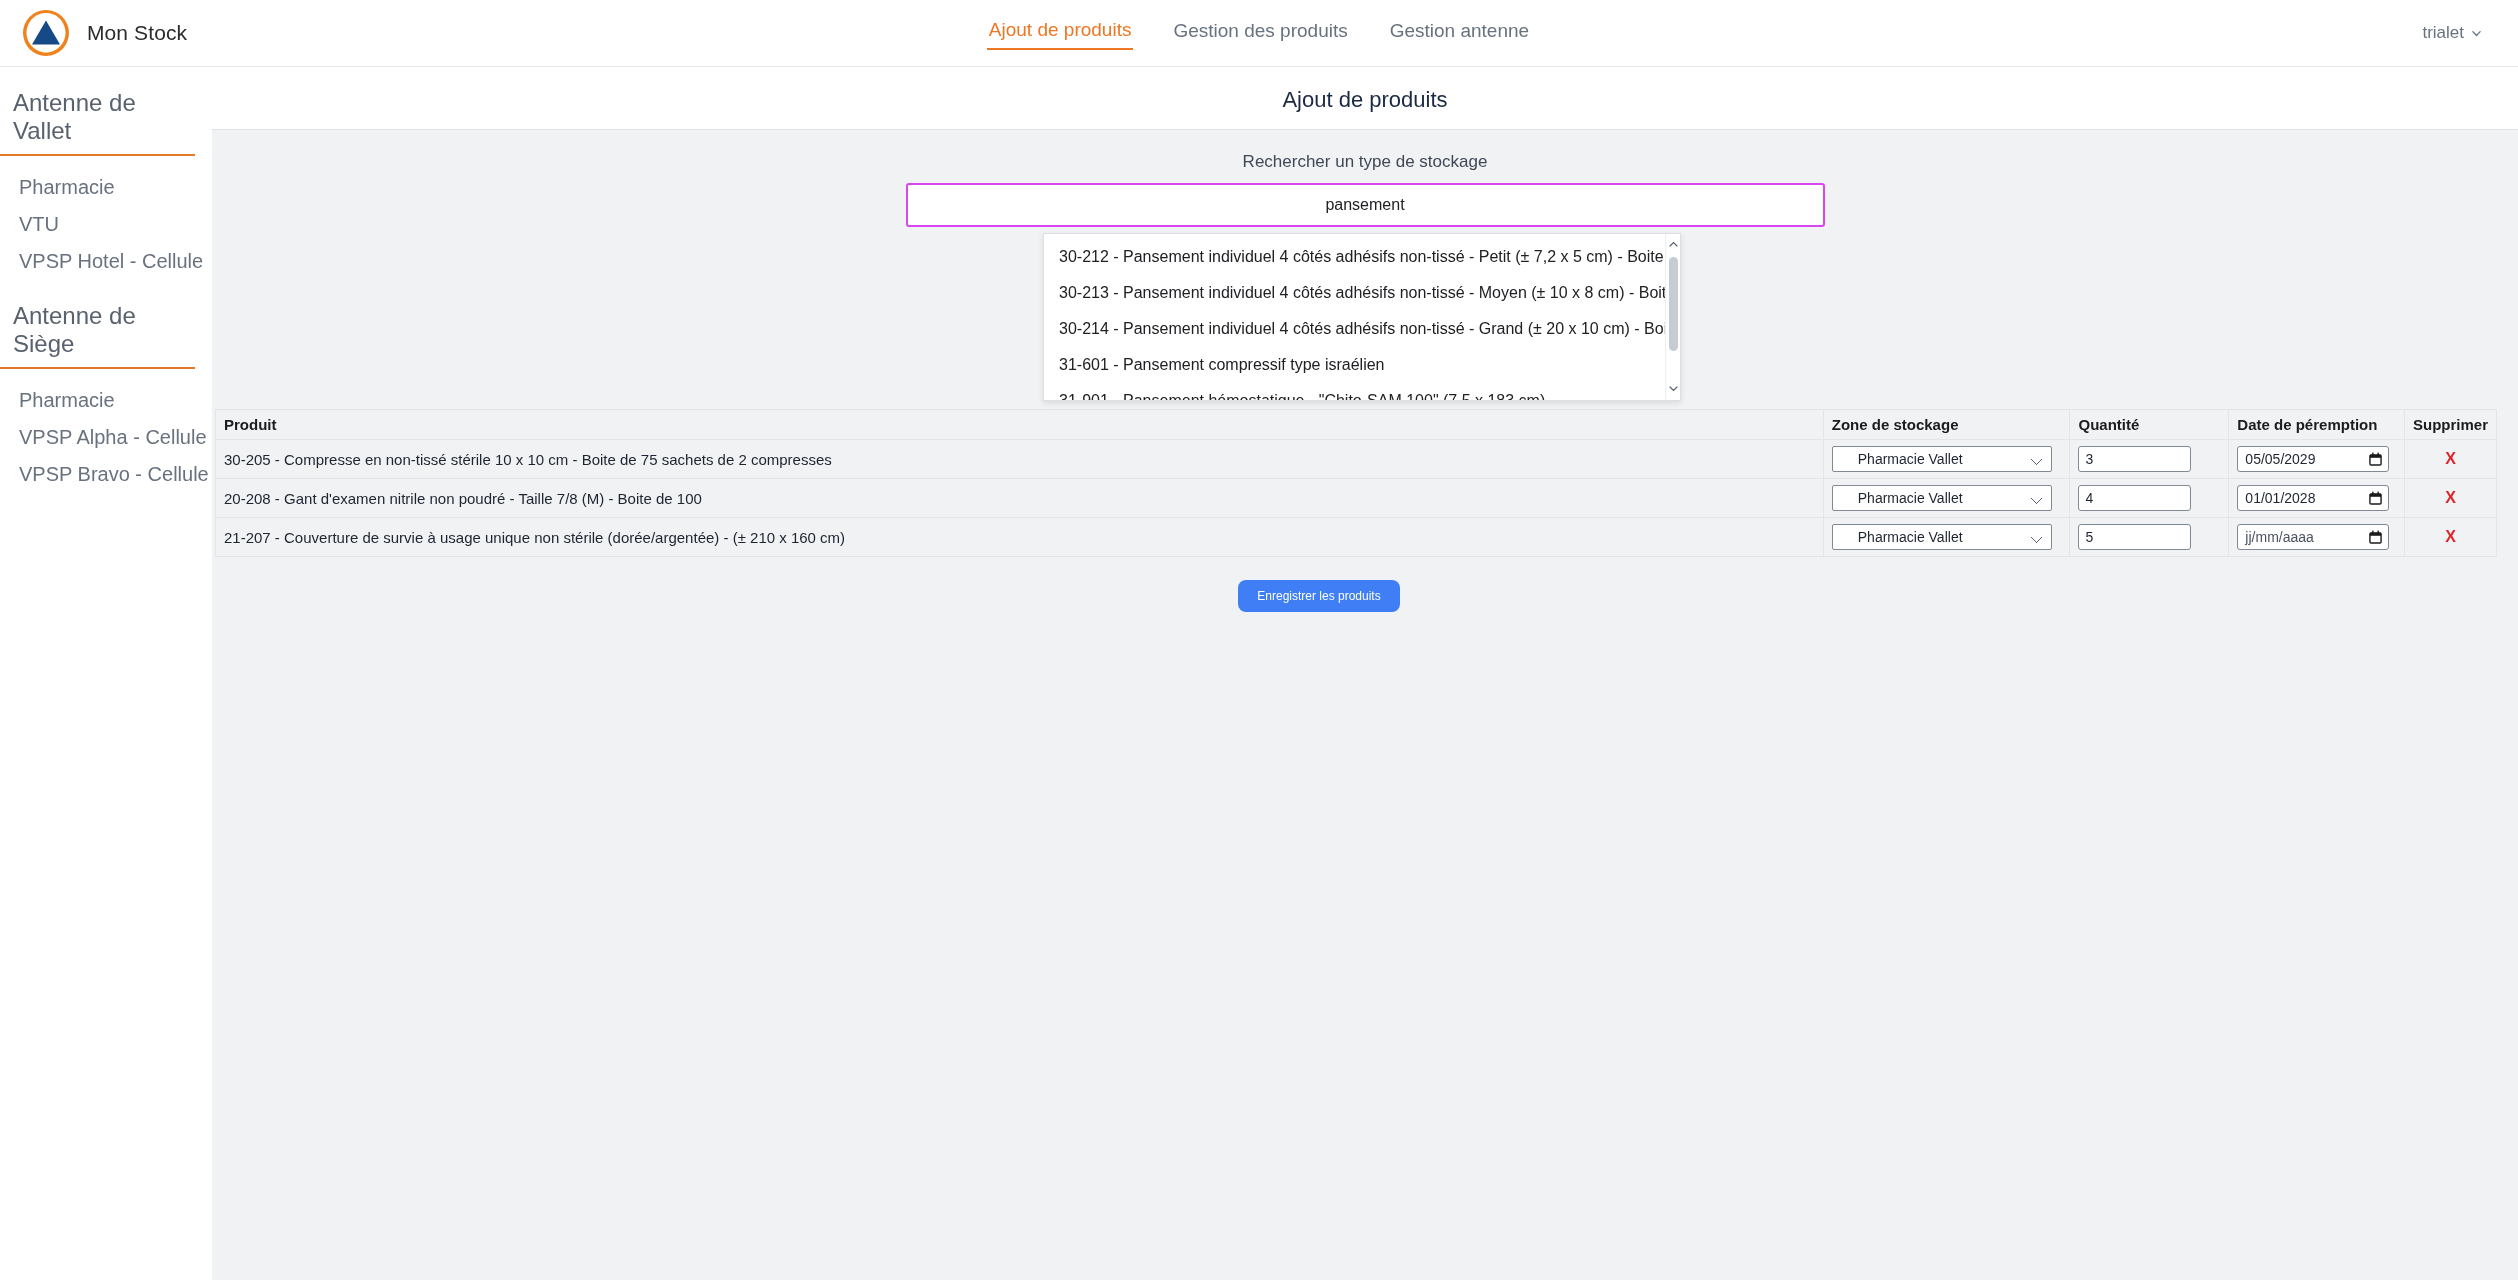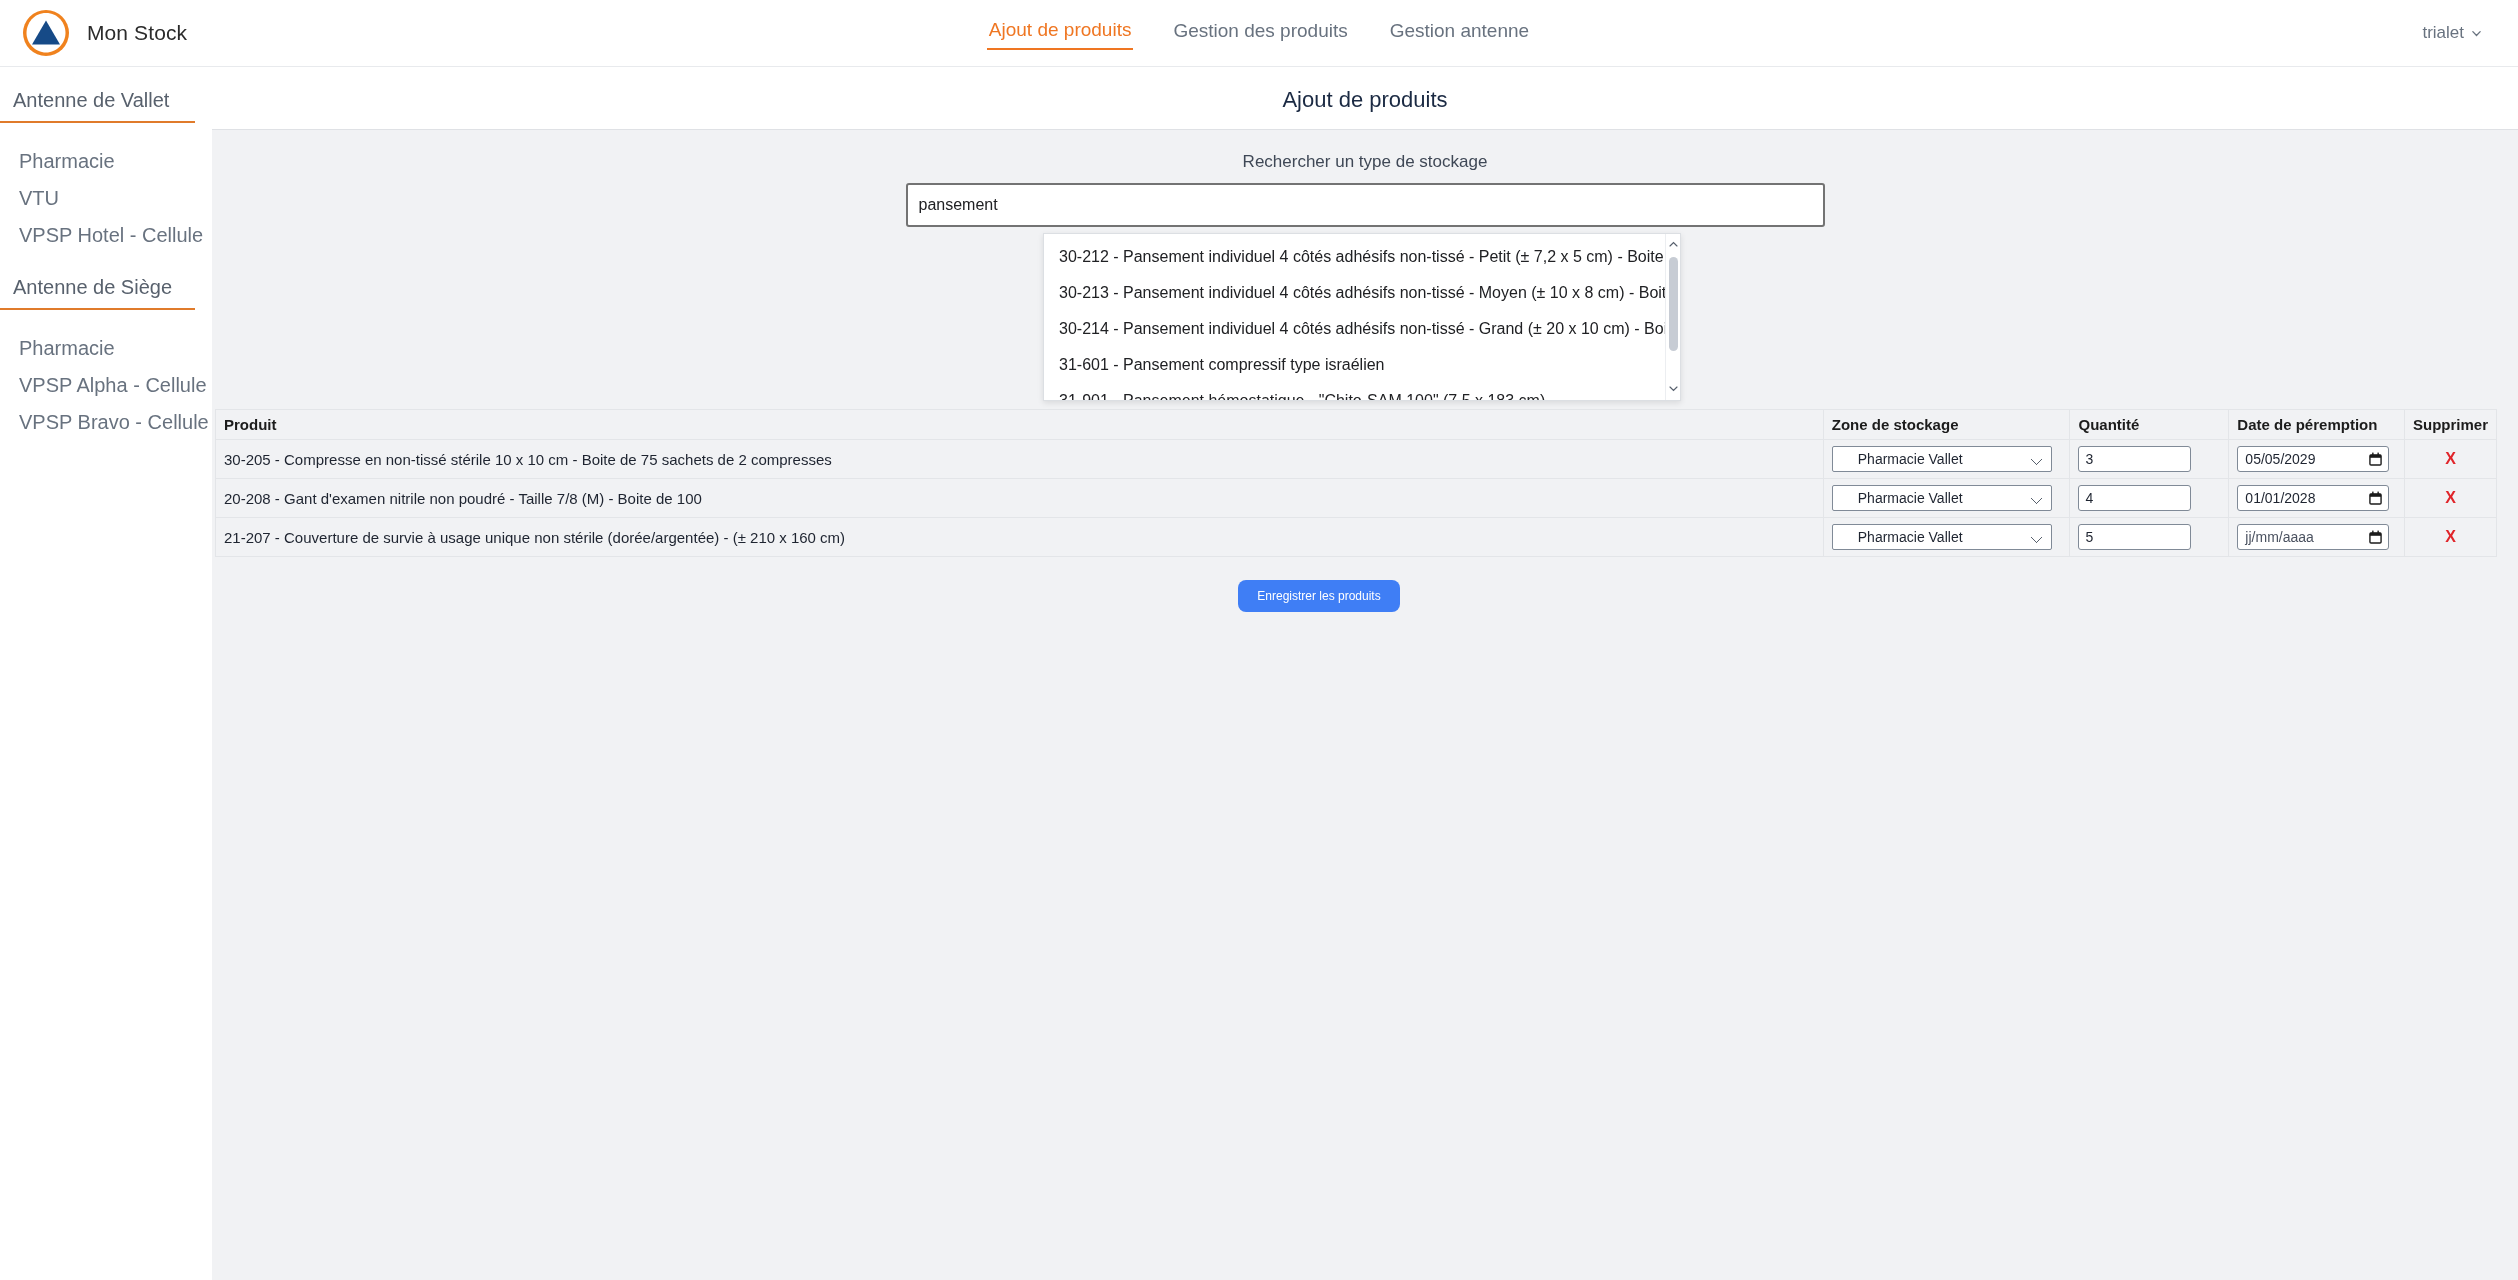--- a/index.html
+++ b/index.html
@@ -75,24 +75,24 @@
 
   
   .sidebar {
     width: 212px;
     flex: 0 0 212px;
     background: #ffffff;
     padding: 22px 0 0 0;
   }
   .side-group { margin-bottom: 9px; }
   .side-title {
-    font-size: 20px;
+    font-size: 24px;
     color: #58616d;
     padding: 0 0 9px 13px;
-    margin: 0 17px 8px 0;
+    margin: 0 17px 1px 0;
     border-bottom: 2px solid #e07b2b;
   }
   .side-items { padding: 12px 0 13px 0; }
   .side-item {
     display: block;
     font-size: 20px;
     color: #68727f;
     padding: 7px 0 7px 19px;
     text-decoration: none;
     cursor: pointer;
@@ -132,23 +132,24 @@
   }
   .search-row { display: flex; justify-content: center; }
   .search-input {
     width: 919px;
     height: 36px;
     font-size: 16px;
     font-family: "Liberation Sans", sans-serif;
     color: #202124;
     padding: 20px 11px;
     background: #ffffff;
-    border: 2px solid #737373;
+    border: 2px solid #d946ef;
     border-radius: 3px;
     outline: none;
+    text-align: center;
   }
 
   
   .suggest-wrap {
     position: relative;
     height: 182px;
   }
   .suggest {
     position: absolute;
     left: 831px;

